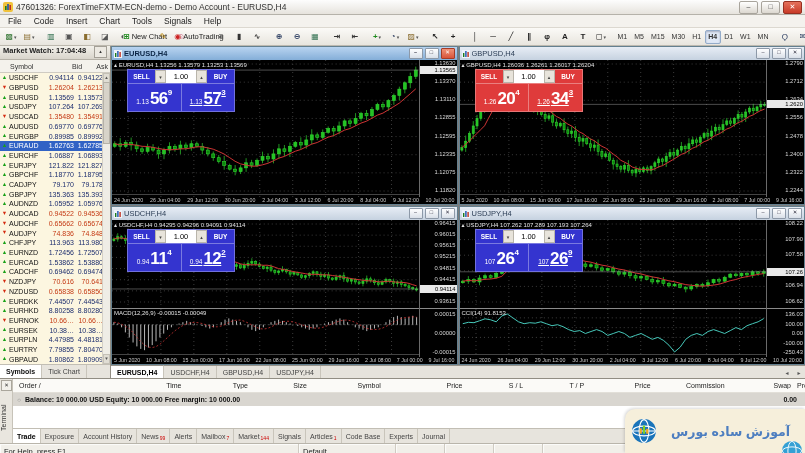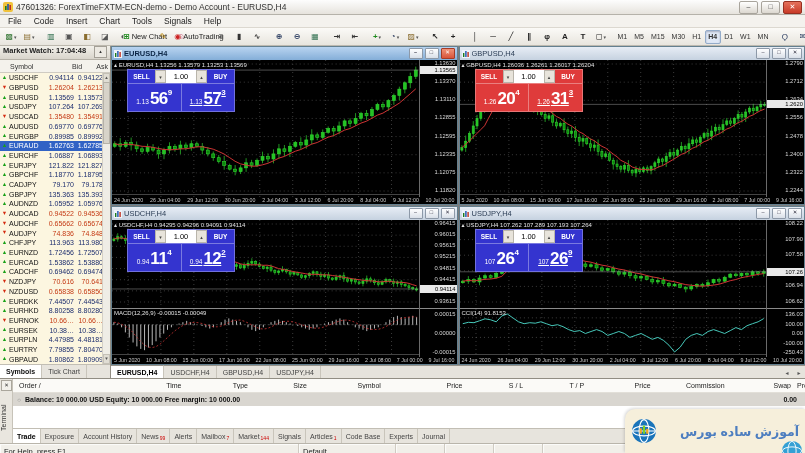--- a/index.html
+++ b/index.html
@@ -119,21 +119,21 @@
   
   .statusbar{height:14px;background:#f1efe9;border-top:1px solid #b9b5ab;display:flex;align-items:stretch;font-size:7.5px;color:#222;}
   .sbcell{display:flex;align-items:center;padding:0 4px;border-right:1px solid #cfcbc2;box-shadow:inset 1px 1px 1px rgba(255,255,255,.8);white-space:nowrap;overflow:hidden;}
   .sbcell.help{width:290px;}
   .sbcell.profile{width:88px;}
   .sbcell.small{width:40px;}
   .sbcell.rest{flex:1;border-right:none;}
   
   .watermark{position:absolute;right:0;bottom:0;width:168px;height:44px;background:#f6efdb;border-top-left-radius:10px;
              display:flex;align-items:center;gap:5px;padding:0 6px;z-index:10;overflow:hidden;box-shadow:-1px -1px 3px rgba(0,0,0,.15);}
-  .wm-text{font-size:12.5px;font-weight:bold;color:#4d7ec0;direction:rtl;flex:1;}
+  .wm-text{font-size:12.5px;font-weight:bold;color:#4d7ec0;direction:rtl;flex:1;text-align:center;}
   .wm-globe{flex:none;}
   .wm-globe2{position:absolute;right:2px;bottom:-9px;opacity:.95;}
   .appicon{flex:none;}
 </style>
 </head>
 <body>
 
 <div class="titlebar">
   <svg class="appicon" width="10" height="10" viewBox="0 0 10 10">
       <rect width="10" height="10" rx="2" fill="#f0c23c"></rect>
@@ -908,21 +908,21 @@
       <div class="tp-btn">BUY</div>
     </div>
     <div class="tp-prices">
       <div class="tp-price">
                       <span class="sm">1.26</span>
                       <span class="big">20</span>
                       <span class="sup">4</span>
                     </div>
       <div class="tp-price">
                       <span class="sm">1.26</span>
-                      <span class="big">31</span>
+                      <span class="big">34</span>
                       <span class="sup">3</span>
                     </div>
     </div>
                 </div>
         </div>
 
       </div>
       <div class="cw-scale" style="height:137px">
               <div class="sc-lbl" style="top:1.0px">1.2790</div>
               <div class="sc-lbl" style="top:19.1px">1.2712</div>

